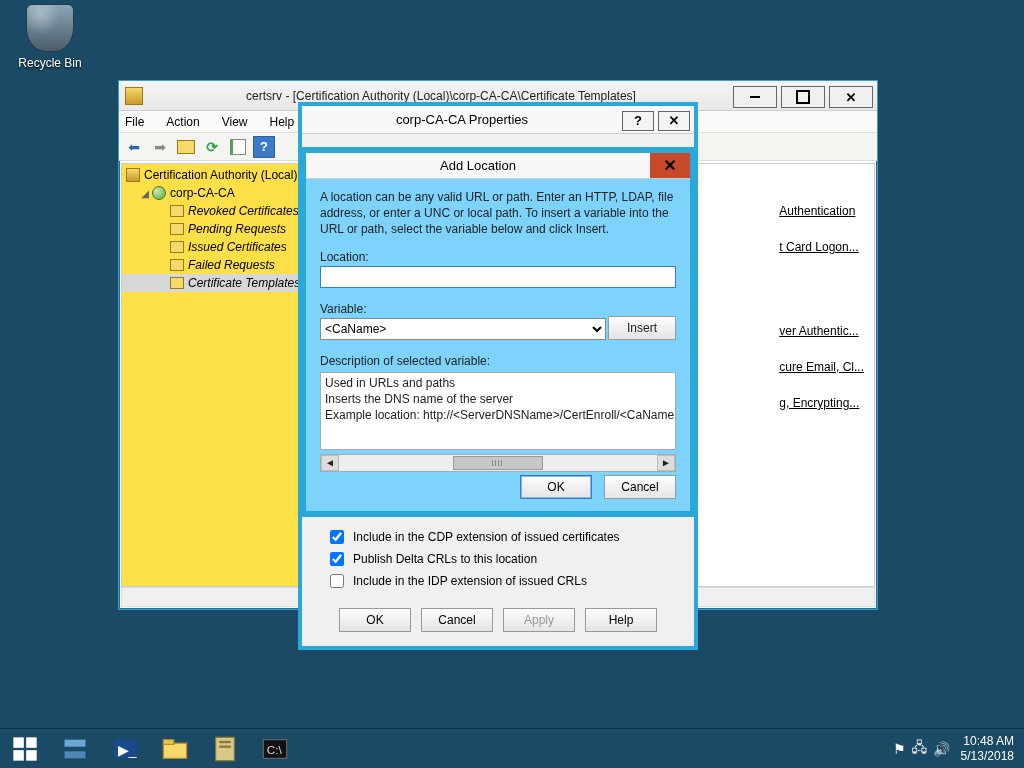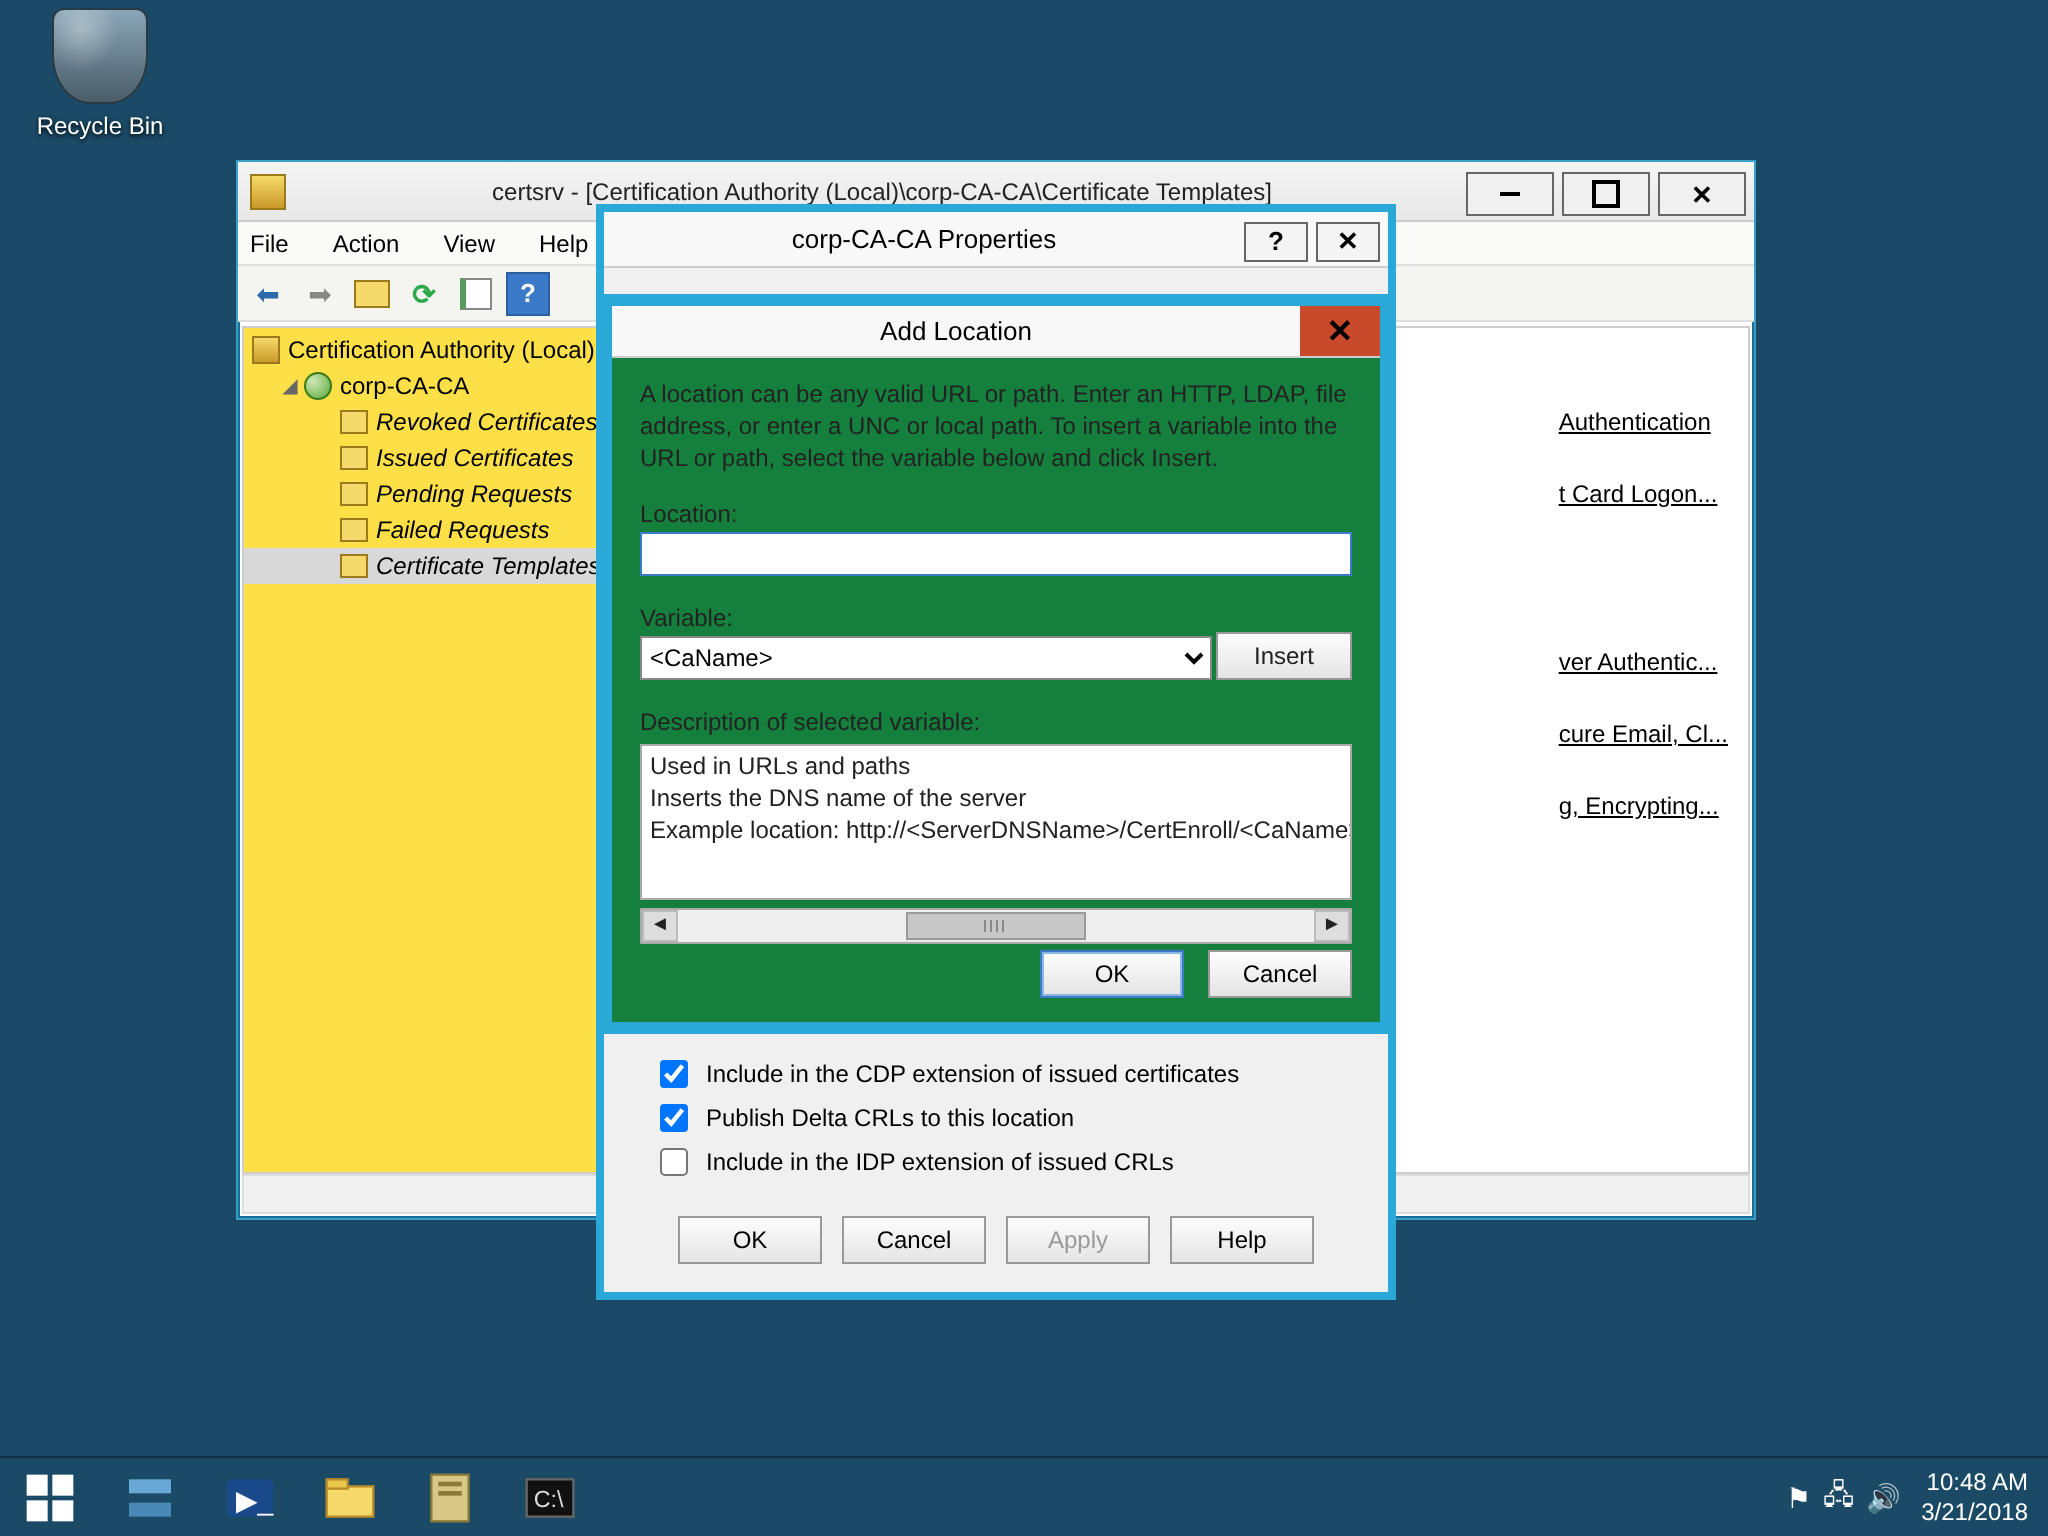--- a/index.html
+++ b/index.html
@@ -79,21 +79,21 @@
   .checks{position:absolute;left:14px;bottom:4px;right:14px;}
   .checkrow{display:flex;align-items:center;height:22px;gap:6px;}
   .checkrow input{width:14px;height:14px;}
   .props-btnrow{position:absolute;left:0;right:0;bottom:8px;height:30px;display:flex;justify-content:center;gap:10px;}
   .btn{width:72px;height:24px;border:1px solid #999;background:linear-gradient(#fdfdfd,#e4e4e4);font-size:12px;display:flex;align-items:center;justify-content:center;cursor:default;}
   .btn.disabled{color:#999;}
 
   
   .addloc{
     position:absolute; left:300px; top:147px; width:396px; height:370px;
-    background:#15803d; border:6px solid #2aa8d8;
+    background:#7dd3fc; border:6px solid #2aa8d8;
   }
   .addloc .althdr{height:26px;background:#f8f8f8;border-bottom:1px solid #ccc;display:flex;align-items:center;}
   .althdr .t{flex:1;text-align:center;font-size:13px;}
   .althdr .close{width:40px;height:100%;background:#c84a2a;color:#000;display:flex;align-items:center;justify-content:center;font-weight:bold;}
   .althdr .close::before{content:"✕";}
 
   .addloc-body{padding:10px 14px;font-size:12px;color:#222;}
   .addloc-body .intro{line-height:1.35;margin-bottom:12px;}
   .fld-label{margin-bottom:2px;}
   .textin{width:100%;height:22px;border:1px solid #3a7ac8;background:#fff;padding:0 4px;}
@@ -156,25 +156,25 @@
         <span class="toggle">◢</span>
         <span class="caicon"></span>
         <span>corp-CA-CA</span>
       </div>
       <div class="row ind2">
           <span class="fold"></span>
           <span>Revoked Certificates</span>
         </div>
       <div class="row ind2">
           <span class="fold"></span>
+          <span>Pending Requests</span>
+        </div>
+      <div class="row ind2">
+          <span class="fold"></span>
           <span>Issued Certificates</span>
-        </div>
-      <div class="row ind2">
-          <span class="fold"></span>
-          <span>Pending Requests</span>
         </div>
       <div class="row ind2">
           <span class="fold"></span>
           <span>Failed Requests</span>
         </div>
       <div class="row ind2 sel">
           <span class="fold"></span>
           <span>Certificate Templates</span>
         </div>
     </div>
@@ -303,16 +303,16 @@
       </svg>
   </div>
   <div class="tray">
     <div class="tray-icons">
       <span>⚑</span>
       <span>🖧</span>
       <span>🔊</span>
     </div>
     <div class="clock">
       <div>10:48 AM</div>
-      <div>3/21/2018</div>
+      <div>5/13/2018</div>
     </div>
   </div>
 </div>
 
 </body></html>

